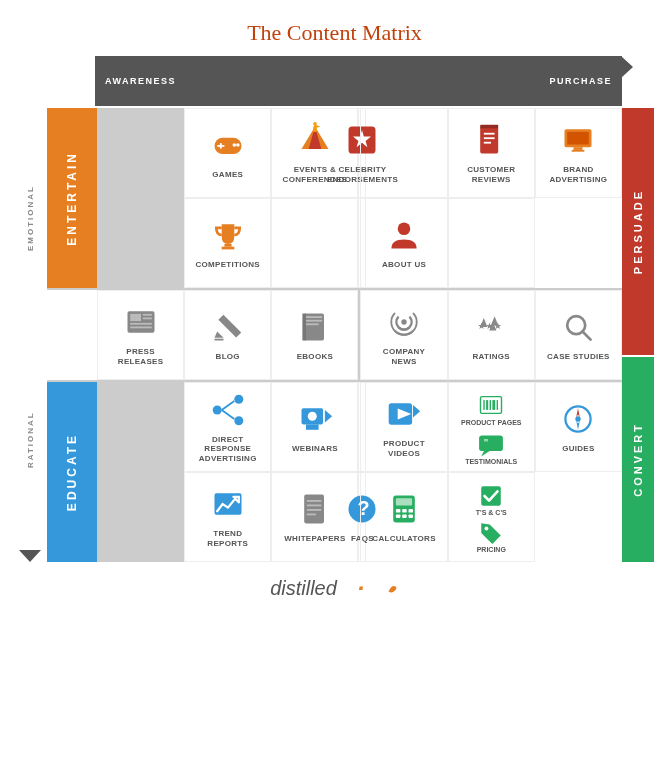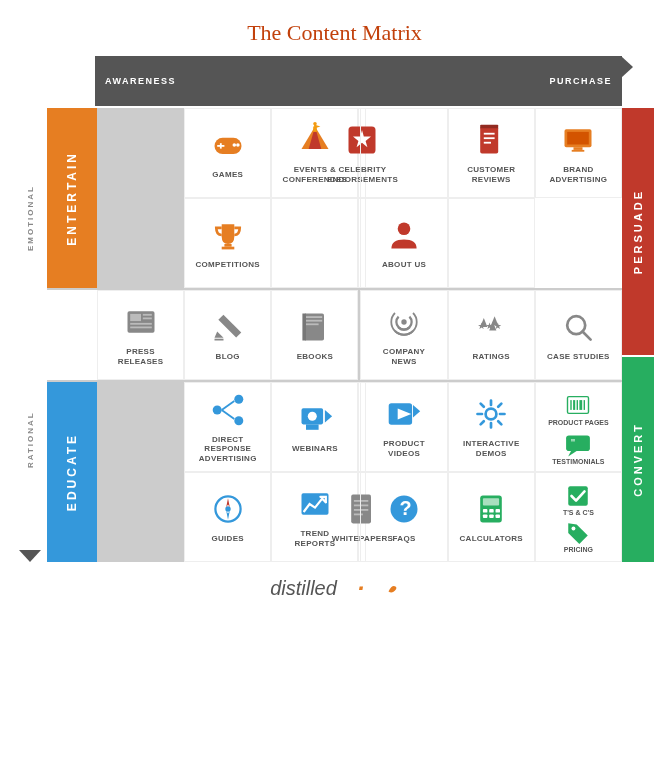--- a/index.html
+++ b/index.html
@@ -342,27 +342,20 @@
 
             <div class="cell">
               <svg class="svg-icon" viewBox="0 0 40 40">
                 <rect x="3" y="8" width="26" height="24" rx="3" fill="#3498db"></rect>
                 <polygon points="13,14 28,20 13,26" fill="#fff"></polygon>
                 <polygon points="30,10 38,17 30,24" fill="#3498db"></polygon>
               </svg>
               <span class="cell-label">PRODUCT<br>VIDEOS</span>
             </div>
 
-            <div class="cell">
-              <svg class="svg-icon" viewBox="0 0 40 40">
-                <circle cx="20" cy="20" r="6" fill="none" stroke="#3498db" stroke-width="3"></circle>
-                <path d="M20,5 L20,10 M20,30 L20,35 M5,20 L10,20 M30,20 L35,20 M8.5,8.5 L12,12 M28,28 L31.5,31.5 M31.5,8.5 L28,12 M12,28 L8.5,31.5" stroke="#3498db" stroke-width="3" stroke-linecap="round"></path>
-              </svg>
-              <span class="cell-label">INTERACTIVE<br>DEMOS</span>
-            </div>
 
             <div class="cell">
 
               <div style="display:flex;flex-direction:column;align-items:center;width:100%;">
 
                 <div style="display:flex;flex-direction:column;align-items:center;margin-bottom:4px;">
                   <svg style="width:28px;height:28px;" viewBox="0 0 40 40">
                     <rect x="5" y="8" width="30" height="24" rx="2" fill="none" stroke="#27ae60" stroke-width="2"></rect>
                     <rect x="9" y="13" width="2" height="14" fill="#27ae60"></rect>
                     <rect x="13" y="13" width="3" height="14" fill="#27ae60"></rect>

